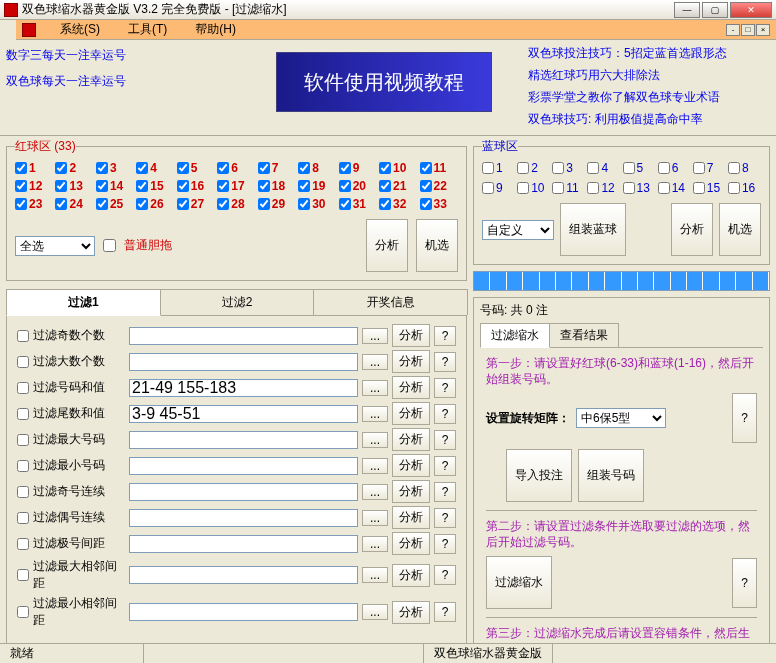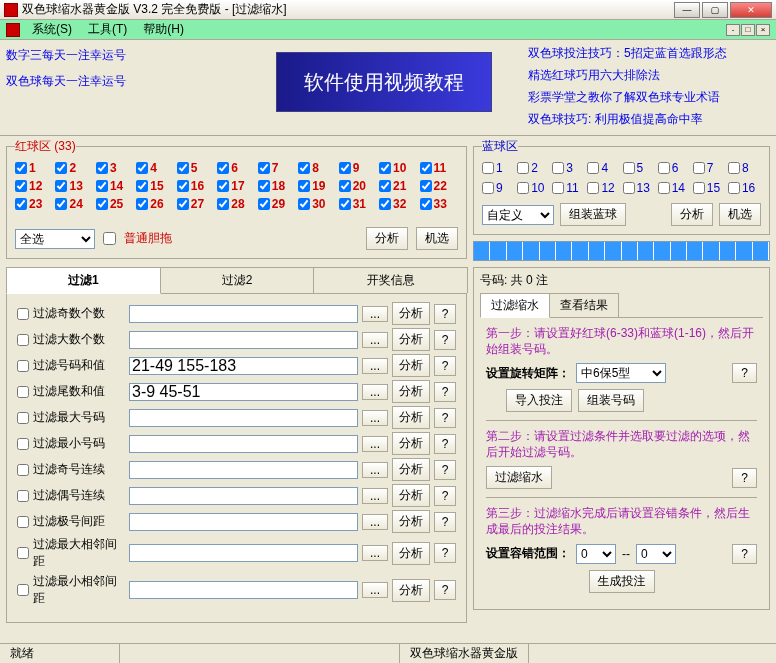--- a/index.html
+++ b/index.html
@@ -2,21 +2,21 @@
 <html><head>
 <meta charset="utf-8">
 <style>
 * { box-sizing: border-box; margin: 0; padding: 0; }
 body { font-family: "SimSun", "宋体", sans-serif; font-size: 12px; background: #ece9d8; width: 776px; height: 663px; overflow: hidden; }
 .titlebar { background: linear-gradient(#fff,#e8e4d8); height: 20px; display: flex; align-items: center; padding: 0 4px; border-bottom: 1px solid #aca899; }
 .titlebar .icon { width: 14px; height: 14px; background: #c00; margin-right: 4px; border: 1px solid #800; }
 .winbtns { margin-left: auto; display: flex; gap: 2px; }
 .winbtns .wb { width: 26px; height: 16px; background: linear-gradient(#fff,#d4d0c8); border: 1px solid #808080; display: flex; align-items: center; justify-content: center; font-size: 9px; }
 .winbtns .wb.close { background: linear-gradient(#f88,#d44036); color: #fff; width: 42px; }
-.menubar { background: #86efac; height: 20px; display: flex; align-items: center; padding: 0 6px; border-bottom: 1px solid #aca899; gap: 4px; }
+.menubar { background: #fdba74; height: 20px; display: flex; align-items: center; padding: 0 6px; border-bottom: 1px solid #aca899; gap: 16px; margin-left: 16px; }
 .menubar .micon { width: 14px; height: 14px; background: #c00; border: 1px solid #800; margin-right: 2px; }
 .menubar span { padding: 2px 6px; }
 .menubar .smallwin { margin-left: auto; display: flex; gap: 1px; }
 .menubar .smallwin div { width: 14px; height: 12px; background: #ece9d8; border: 1px solid #808080; font-size: 8px; display: flex; align-items: center; justify-content: center; }
 .headerrow { display: flex; padding: 4px 6px; height: 96px; background: #ece9d8; border-bottom: 1px solid #aca899; }
 .leftlinks { width: 270px; padding-top: 2px; }
 .leftlinks div { color: #0000ee; padding: 1px 0 8px; }
 .centerbanner { width: 216px; height: 60px; margin-top: 8px; background: linear-gradient(90deg,#1a1a8a,#3a3adc); color: #fff; display: flex; align-items: center; justify-content: center; font-size: 20px; font-family: "SimHei"; border: 1px solid #404080; }
 .rightlinks { flex: 1; padding-left: 36px; }
 .rightlinks div { color: #0000ee; padding: 1px 0 4px; }
@@ -25,23 +25,23 @@
 .col-right { flex: 1; }
 fieldset { border: 1px solid #aca899; padding: 6px 8px 8px; margin-top: 2px; }
 fieldset.redzone legend { color: #c00; }
 fieldset.bluezone legend { color: #00c; }
 .redgrid { display: grid; grid-template-columns: repeat(11, 1fr); gap: 4px 2px; }
 .rcell { display: flex; align-items: center; color: #c00; font-weight: bold; gap: 2px; }
 .rcell input { width: 12px; height: 12px; }
 .bluegrid { display: grid; grid-template-columns: repeat(8, 1fr); gap: 6px 2px; }
 .bcell { display: flex; align-items: center; color: #00c; gap: 2px; }
 .bcell input { width: 12px; height: 12px; }
-.redbottom { margin-top: 16px; display: flex; align-items: center; gap: 8px; }
+.redbottom { margin-top: 8px; display: flex; align-items: center; gap: 8px; }
 select { font-size: 12px; height: 20px; background: #fff; border: 1px solid #7f9db9; }
-.btn { background: linear-gradient(#fff,#ece9d8); border: 1px solid #aca899; padding: 2px 8px; font-size: 12px; font-family: inherit; }
+.btn { background: linear-gradient(#fff,#ece9d8); border: 1px solid #aca899; padding: 17px 8px; font-size: 12px; font-family: inherit; }
 .bluebottom { margin-top: 8px; display: flex; align-items: center; gap: 6px; }
 .bluebar { margin-top: 6px; height: 20px; display: flex; border: 1px solid #7f9db9; }
 .bluebar div { flex: 1; background: #3399ff; border-right: 1px solid #fff; }
 .tabs { margin-top: 8px; display: flex; border-bottom: 1px solid #aca899; }
 .tab { flex: 1; text-align: center; padding: 4px 0; border: 1px solid #aca899; border-bottom: none; background: #ece9d8; margin-right: -1px; }
 .tab.active { background: #fff; font-weight: bold; border-bottom: 1px solid #fff; margin-bottom: -1px; }
 .filterpanel { border: 1px solid #aca899; border-top: none; padding: 8px 10px 12px; }
 .frow { display: flex; align-items: center; gap: 4px; margin-bottom: 3px; }
 .frow .ck { width: 12px; height: 12px; }
 .frow .lbl { width: 92px; }
@@ -479,16 +479,16 @@
         </div>
         <div class="row" style="justify-content:center">
           <button class="btn">生成投注</button>
         </div>
       </div>
     </div>
   </div>
 </div>
 
 <div class="statusbar">
-  <div class="cell" style="width:120px">就绪</div>
+  <div class="cell" style="width:144px">就绪</div>
   <div class="cell" style="width:280px"></div>
   <div class="cell">双色球缩水器黄金版</div>
 </div>
 
 </body></html>

